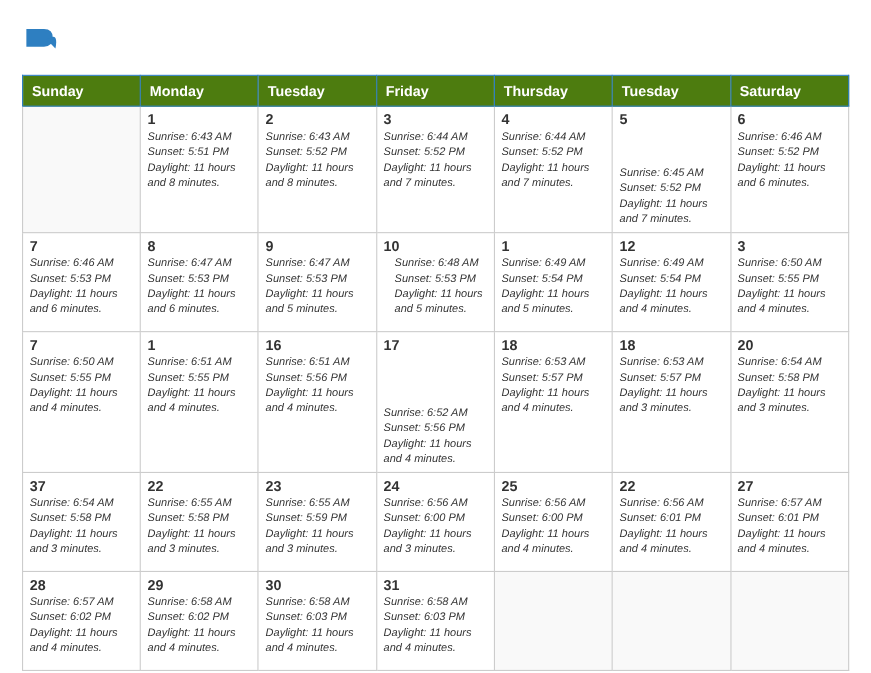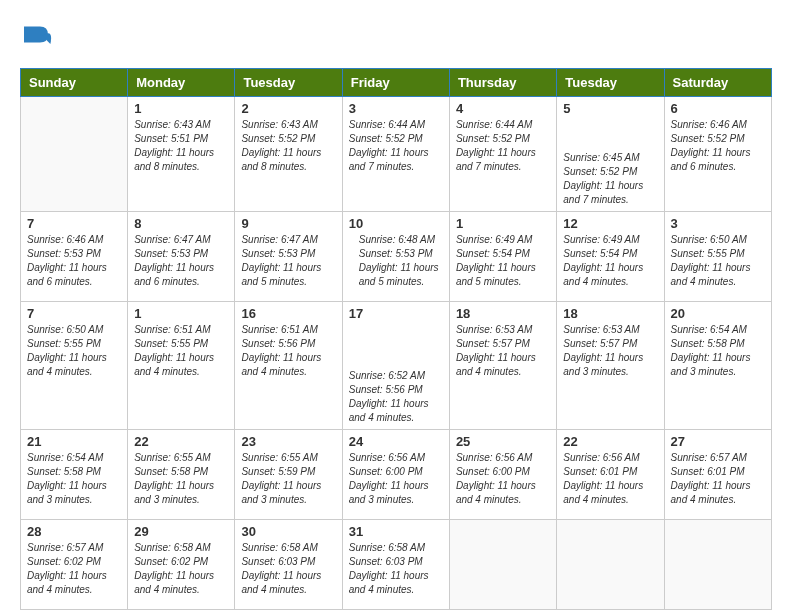--- a/index.html
+++ b/index.html
@@ -259,21 +259,21 @@
         <td>
           <span class="day-number">20</span>
           <div class="cell-content" style="white-space: pre-line;">Sunrise: 6:54 AM
 Sunset: 5:58 PM
 Daylight: 11 hours
 and 3 minutes.</div>
         </td>
       </tr>
       <tr>
         <td>
-          <span class="day-number">21</span>
+          <span class="day-number">37</span>
           <div class="cell-content" style="white-space: pre-line;">Sunrise: 6:54 AM
 Sunset: 5:58 PM
 Daylight: 11 hours
 and 3 minutes.</div>
         </td>
         <td>
           <span class="day-number">22</span>
           <div class="cell-content" style="white-space: pre-line;">Sunrise: 6:55 AM
 Sunset: 5:58 PM
 Daylight: 11 hours

